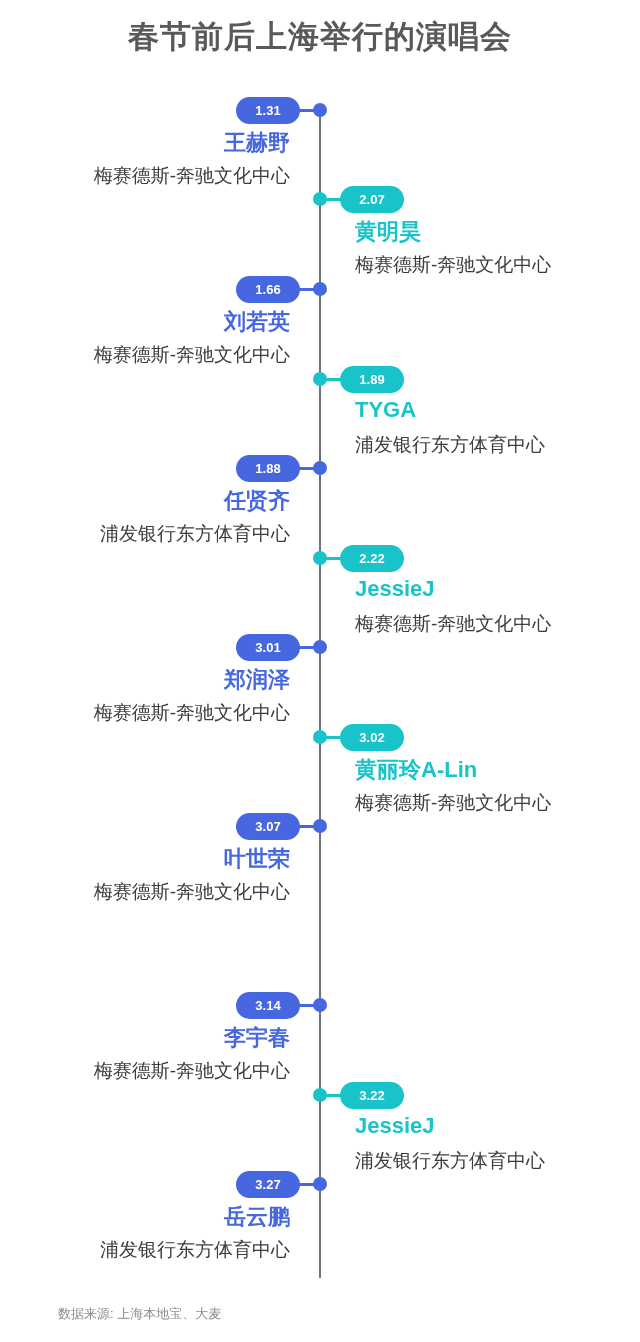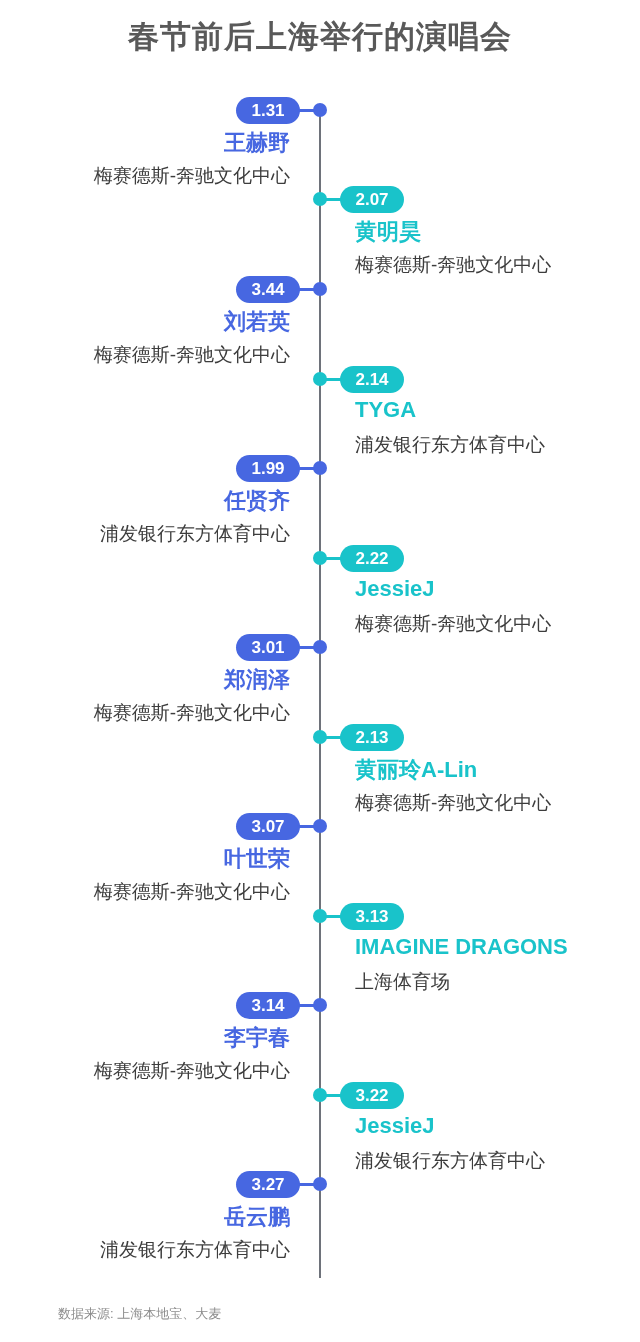--- a/index.html
+++ b/index.html
@@ -31,21 +31,21 @@
     background: var(--line, #6e727a);
   }
   .entry { position: absolute; left: 0; width: 640px; height: 84px; }
   .pill {
     position: absolute;
     top: 0;
     width: 64px;
     height: 27px;
     border-radius: 14px;
     color: #ffffff;
-    font-size: 17px;
+    font-size: 13px;
     font-weight: 700;
     text-align: center;
     line-height: 27px;
   }
   .entry.left  .pill { left: 236px; background: var(--left-accent, #4767e1); }
   .entry.right .pill { left: 340px; background: var(--right-accent, #19c3ca); }
   .connector { position: absolute; top: 12px; height: 3px; width: 22px; }
   .entry.left  .connector { left: 297px; background: var(--left-accent, #4767e1); }
   .entry.right .connector { left: 321px; background: var(--right-accent, #19c3ca); }
   .dot {
@@ -92,37 +92,37 @@
 
   <div class="entry right" style="top:186px">
     <div class="pill"><span>2.07</span></div>
     <div class="connector"></div>
     <div class="dot"></div>
     <div class="artist">黄明昊</div>
     <div class="venue">梅赛德斯-奔驰文化中心</div>
   </div>
 
   <div class="entry left" style="top:276px">
-    <div class="pill"><span>3.44</span></div>
+    <div class="pill"><span>1.66</span></div>
     <div class="connector"></div>
     <div class="dot"></div>
     <div class="artist">刘若英</div>
     <div class="venue">梅赛德斯-奔驰文化中心</div>
   </div>
 
   <div class="entry right" style="top:366px">
-    <div class="pill"><span>2.14</span></div>
+    <div class="pill"><span>1.89</span></div>
     <div class="connector"></div>
     <div class="dot"></div>
     <div class="artist">TYGA</div>
     <div class="venue">浦发银行东方体育中心</div>
   </div>
 
   <div class="entry left" style="top:455px">
-    <div class="pill"><span>1.99</span></div>
+    <div class="pill"><span>1.88</span></div>
     <div class="connector"></div>
     <div class="dot"></div>
     <div class="artist">任贤齐</div>
     <div class="venue">浦发银行东方体育中心</div>
   </div>
 
   <div class="entry right" style="top:545px">
     <div class="pill"><span>2.22</span></div>
     <div class="connector"></div>
     <div class="dot"></div>
@@ -132,42 +132,35 @@
 
   <div class="entry left" style="top:634px">
     <div class="pill"><span>3.01</span></div>
     <div class="connector"></div>
     <div class="dot"></div>
     <div class="artist">郑润泽</div>
     <div class="venue">梅赛德斯-奔驰文化中心</div>
   </div>
 
   <div class="entry right" style="top:724px">
-    <div class="pill"><span>2.13</span></div>
+    <div class="pill"><span>3.02</span></div>
     <div class="connector"></div>
     <div class="dot"></div>
     <div class="artist">黄丽玲A-Lin</div>
     <div class="venue">梅赛德斯-奔驰文化中心</div>
   </div>
 
   <div class="entry left" style="top:813px">
     <div class="pill"><span>3.07</span></div>
     <div class="connector"></div>
     <div class="dot"></div>
     <div class="artist">叶世荣</div>
     <div class="venue">梅赛德斯-奔驰文化中心</div>
   </div>
 
-  <div class="entry right" style="top:903px">
-    <div class="pill"><span>3.13</span></div>
-    <div class="connector"></div>
-    <div class="dot"></div>
-    <div class="artist">IMAGINE DRAGONS</div>
-    <div class="venue">上海体育场</div>
-  </div>
 
   <div class="entry left" style="top:992px">
     <div class="pill"><span>3.14</span></div>
     <div class="connector"></div>
     <div class="dot"></div>
     <div class="artist">李宇春</div>
     <div class="venue">梅赛德斯-奔驰文化中心</div>
   </div>
 
   <div class="entry right" style="top:1082px">

